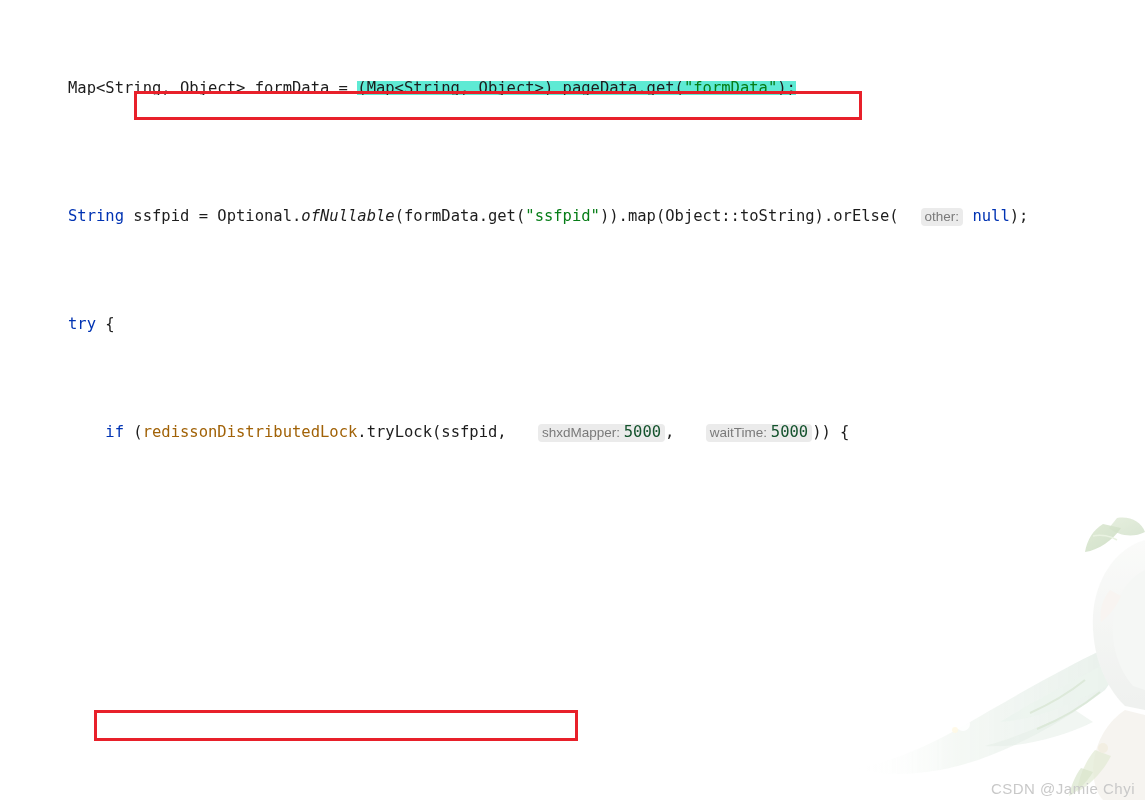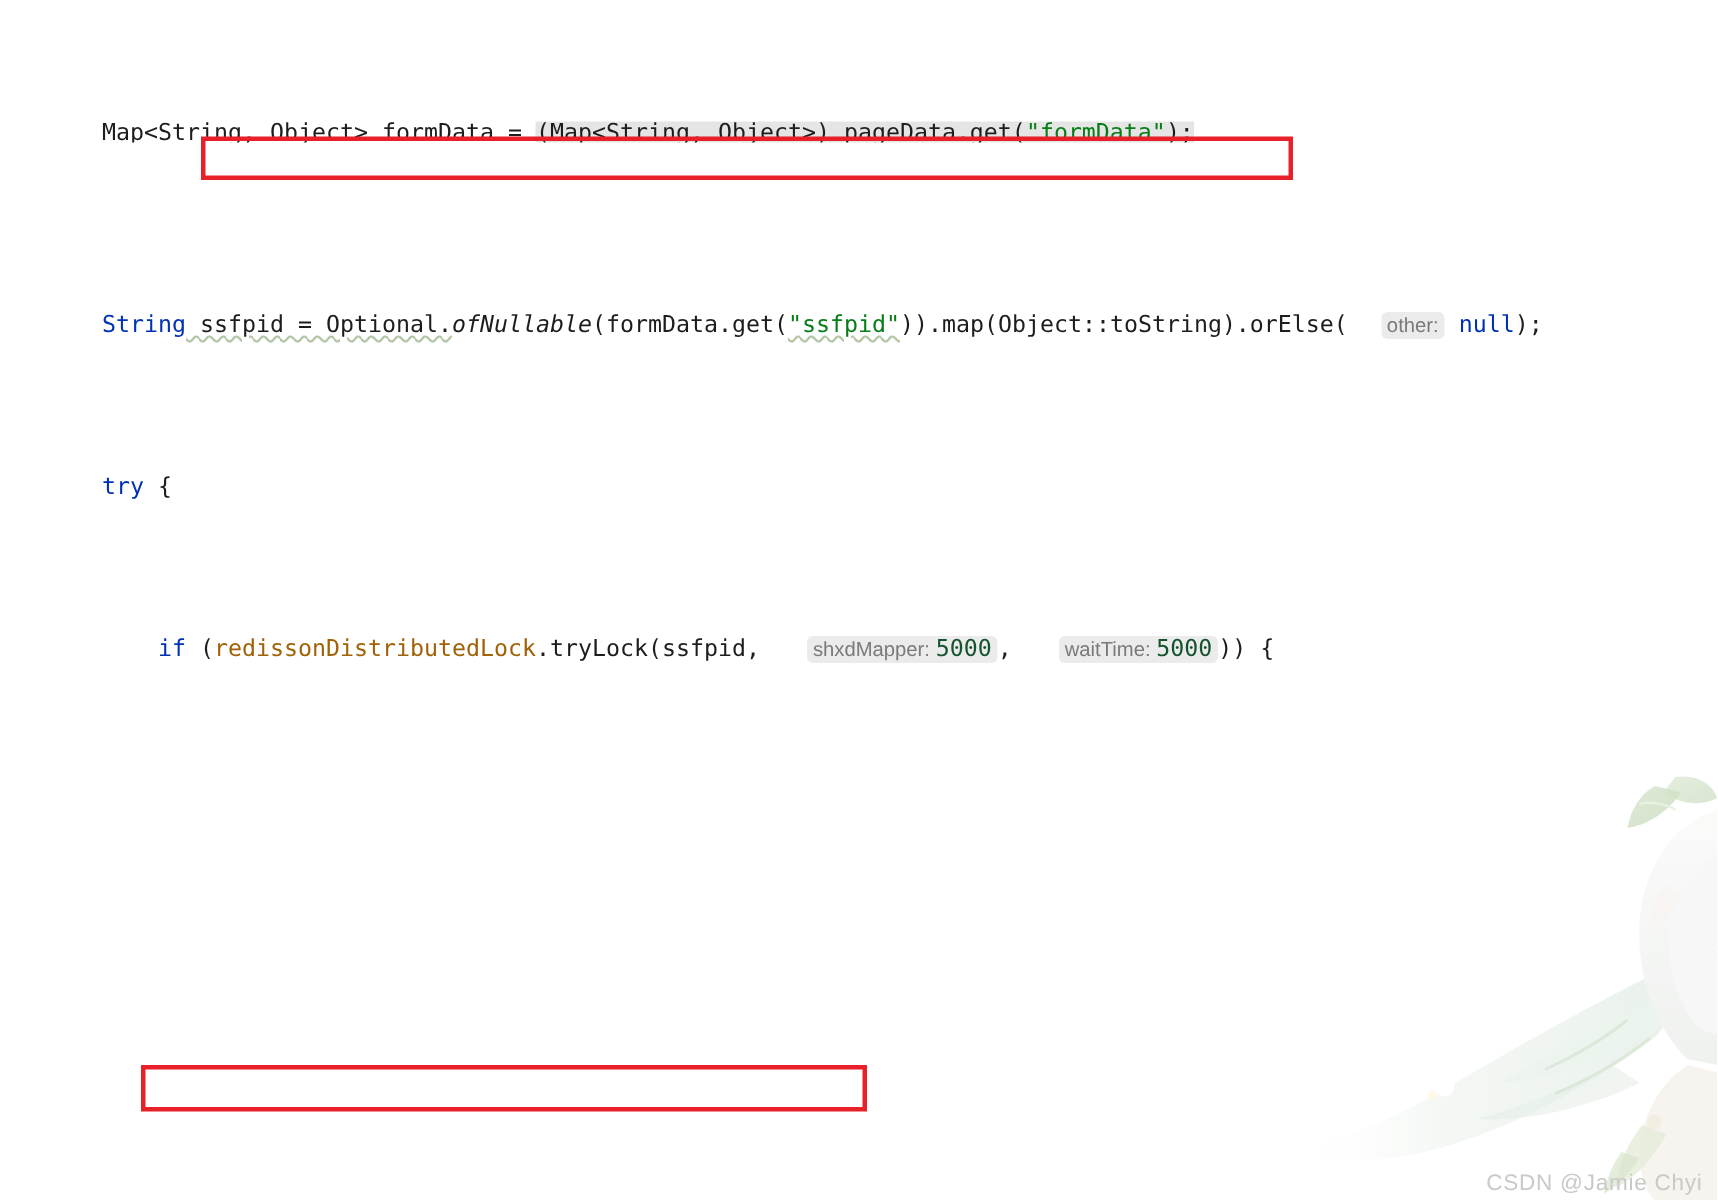--- a/index.html
+++ b/index.html
@@ -75,25 +75,24 @@
     color: #7a7a7a;
     border-radius: 4px;
     padding: 1px 4px 2px 4px;
     font-size: 13.5px;
     font-family: "Liberation Sans", sans-serif;
     margin-left: 22px;
   }
   .hint .num { font-family: "DejaVu Sans Mono", "Liberation Mono", monospace; font-size: 15.5px; }
 
   
-  .occ { background: #e5e5e5; margin-top: 44px; }
+  .occ { background: #5eead4; margin-top: 44px; }
 
   
   .squig {
-    text-decoration: underline;
     text-decoration-style: wavy;
     text-decoration-color: #b6c7a8;
     text-underline-offset: 2px;
   }
 
   
   .redbox {
     position: absolute;
     border: 3px solid #e8202a;
     box-sizing: border-box;

